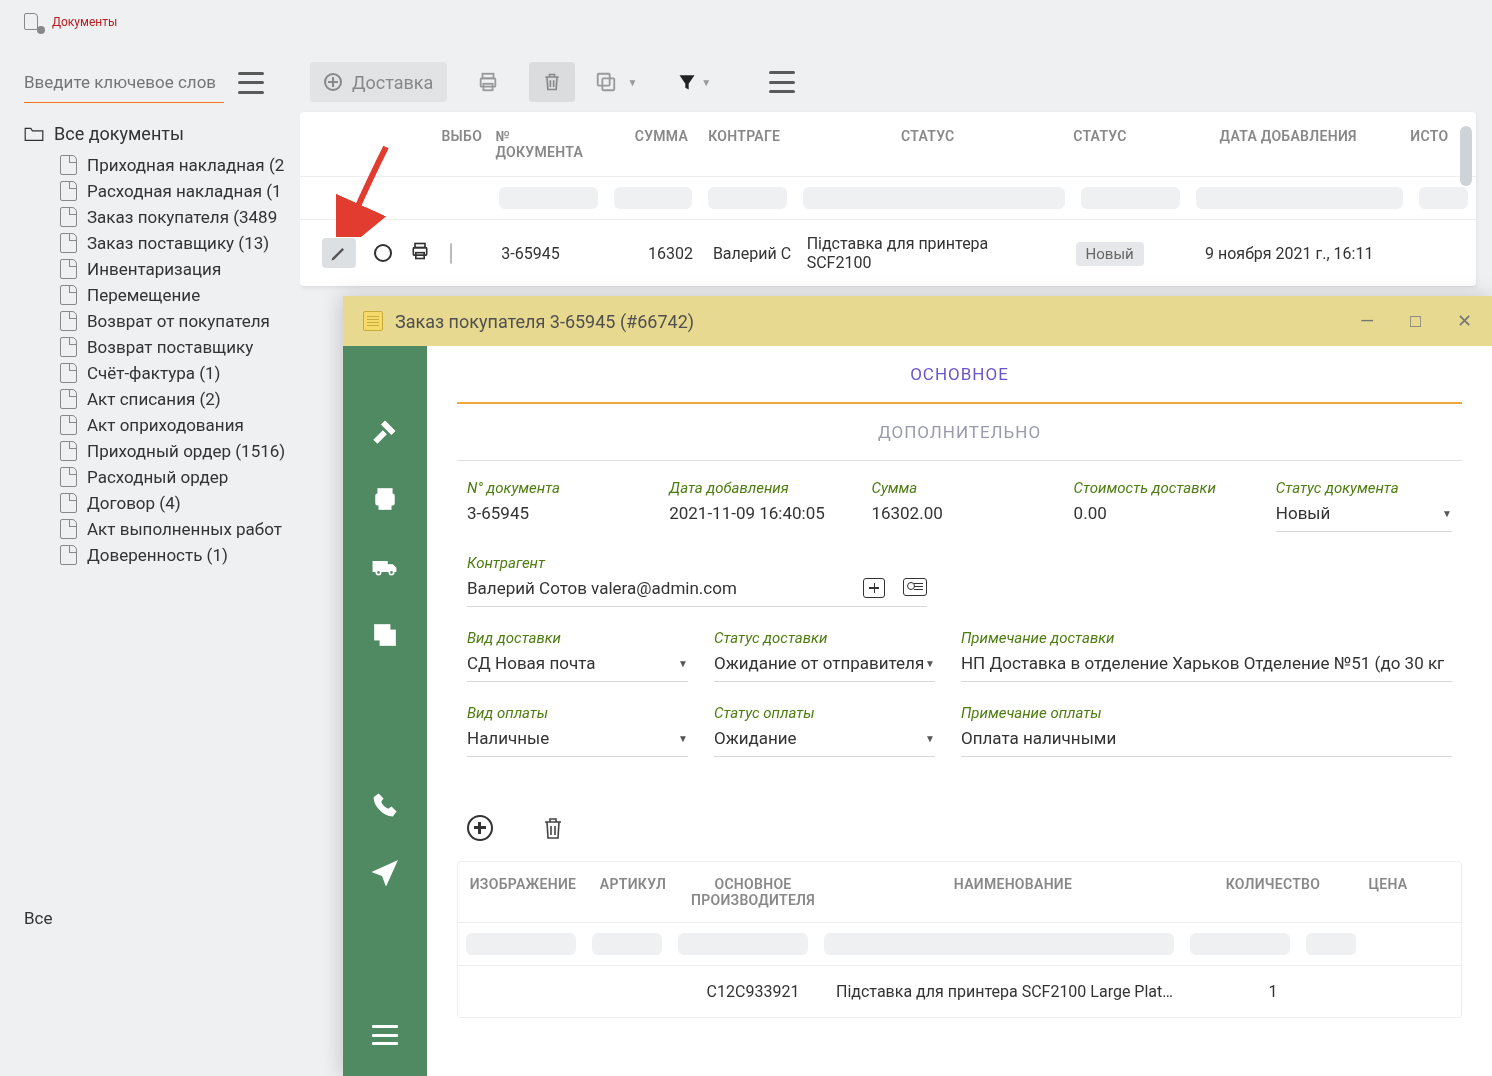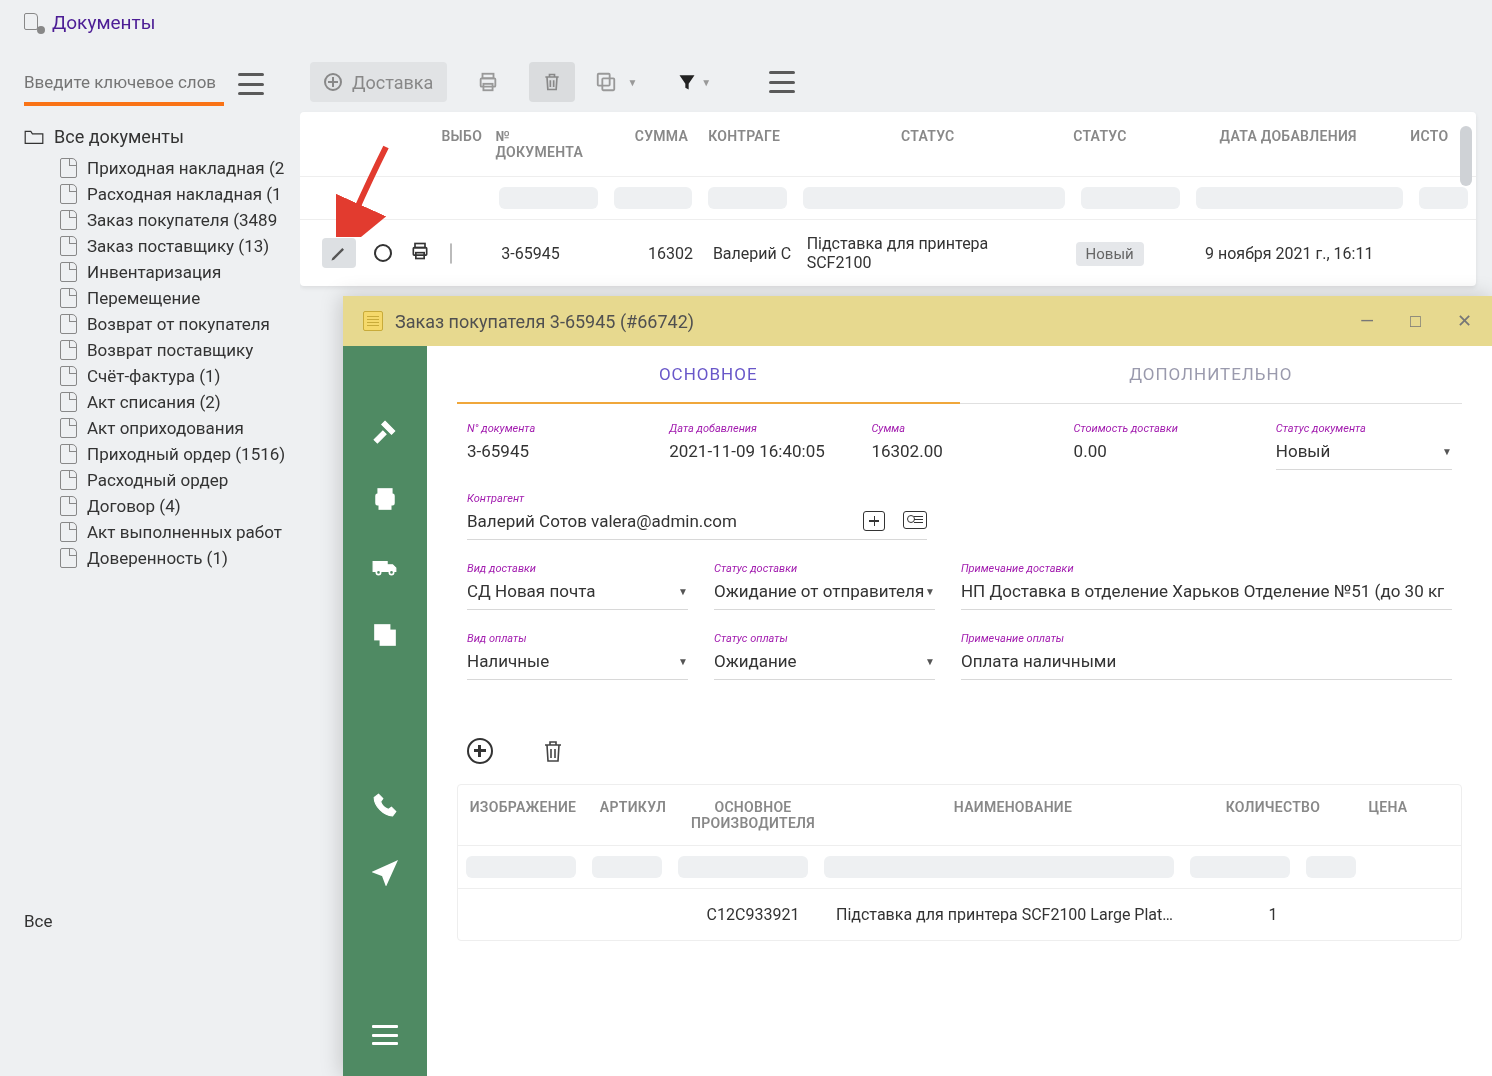--- a/index.html
+++ b/index.html
@@ -1,30 +1,30 @@
 <!DOCTYPE html>
 <html><head>
 <meta charset="utf-8">
 <style>
 * { box-sizing: border-box; margin: 0; padding: 0; font-family: -apple-system, BlinkMacSystemFont, "Segoe UI", Roboto, Arial, sans-serif; }
 body { width: 1492px; height: 1076px; background: #eef0f2; overflow: hidden; position: relative; }
 
 
-.app-header { height: 44px; display: flex; align-items: center; padding: 0 24px; background: #eef0f2; color: #4c1d95; font-size: 19px; gap: 10px; }
+.app-header { height: 44px; display: flex; align-items: center; padding: 0 24px; background: #eef0f2; color: #b91c1c; font-size: 12px; gap: 10px; }
 .app-header .docicon { width: 18px; height: 18px; position: relative; }
 .app-header .docicon::before { content:""; position:absolute; width:12px;height:15px;border:1.5px solid #888;border-radius:2px 4px 2px 2px; }
 .app-header .docicon::after { content:""; position:absolute; width:8px;height:8px; background:#888; border-radius:50%; right:-3px; bottom:-3px; }
 
 
 .main { display: flex; height: calc(100% - 44px); }
 
 
 .sidebar { width: 300px; padding: 18px 0 0 24px; flex-shrink:0; }
 .search-wrap { display: flex; align-items:center; gap: 14px; }
-.search-input { width: 200px; border:none; border-bottom: 4px solid #f97316; background:transparent; font-size:17px; color:#999; padding: 10px 0; outline:none; }
+.search-input { width: 200px; border:none; border-bottom: 1px solid #f97316; background:transparent; font-size:17px; color:#999; padding: 10px 0; outline:none; }
 .hamburger { width: 26px; height: 22px; cursor:pointer; display:flex; flex-direction:column; justify-content:space-between; }
 .hamburger span { height:3px; background:#5a5a5a; border-radius:2px; }
 
 .tree { margin-top: 20px; }
 .tree-root { display:flex; align-items:center; gap:10px; font-size:18px; color:#333; }
 .tree-root svg { width:20px;height:16px; stroke:#333; fill:none; stroke-width:1.5; }
 .tree ul { list-style:none; margin:8px 0 0 36px; }
 .tree li { display:flex; align-items:center; gap:10px; padding: 3px 0; font-size:17px; color:#333; white-space:nowrap; cursor:pointer;}
 .tree li .fileicon { width:17px;height:20px; border:1.3px solid #888; border-radius:2px 5px 2px 2px; position:relative; flex-shrink:0; }
 .tree li .fileicon::after { content:""; position:absolute; top:0;right:0;width:6px;height:6px;border-left:1.3px solid #888;border-bottom:1.3px solid #888; }
@@ -77,29 +77,29 @@
 
 .modal-body { flex:1; display:flex; overflow:hidden;}
 .modal-side { width:84px; background:#4f8a63; display:flex; flex-direction:column; align-items:center; padding-top:72px; gap:42px;}
 .modal-side .sic { width:26px;height:26px; color:#fff; cursor:pointer; display:flex;align-items:center;justify-content:center;}
 .modal-side .sic svg { width:26px;height:26px; fill:#fff; stroke:#fff;}
 .modal-side .bottom-menu { margin-top:auto; margin-bottom:28px;}
 .modal-side .hamb { width:26px;height:20px;display:flex;flex-direction:column;justify-content:space-between;}
 .modal-side .hamb span{height:3px;background:#fff;border-radius:1px;}
 
 .modal-main { flex:1; overflow:auto; padding: 0 30px 20px 30px;}
-.tabs { display:flex; }
+.tabs { display:flex;flex-direction:column; }
 .tab { flex:1; text-align:center; padding: 18px 0; font-size:17px; letter-spacing:1px; color:#9a9aad; cursor:pointer; border-bottom: 1.5px solid #e0e0e0;}
 .tab.active { color:#6957c9; border-bottom: 2.5px solid #f0a73b;}
 
 .fields { padding: 18px 10px; }
 .row { display:flex; gap: 26px; margin-bottom: 22px; }
 .field { flex:1; display:flex; flex-direction:column; gap:6px; min-width:0;}
 .field.nb { border-bottom:none !important;}
-.field label { font-size:11px; font-style:italic; color:#a21caf;}
+.field label { font-size:15px; font-style:italic; color:#4d7c0f;}
 .field .val { font-size:17px; color:#333; padding-bottom: 8px; border-bottom:1px solid #d8d8d8; display:flex; align-items:center; white-space:nowrap; overflow:hidden; text-overflow:ellipsis;}
 .field .val .caret { margin-left:auto; font-size:10px; color:#555;}
 .cagent-row .val { display:flex; align-items:center; gap: 20px;}
 .cagent-row .icons { margin-left:auto; display:flex; gap:18px;}
 .sq-ic { width:22px;height:20px;border:1.6px solid #333;border-radius:3px;position:relative;display:flex;align-items:center;justify-content:center;}
 .sq-ic.plus::before{content:"";width:10px;height:1.6px;background:#333;position:absolute;}
 .sq-ic.plus::after{content:"";width:1.6px;height:10px;background:#333;position:absolute;}
 .card-ic{width:24px;height:18px;border:1.6px solid #333;border-radius:3px;position:relative;}
 .card-ic::before{content:"";position:absolute;width:6px;height:6px;border:1.3px solid #333;border-radius:50%;top:3px;left:3px;}
 .card-ic::after{content:"";position:absolute;width:9px;height:1.4px;background:#333;top:4px;right:3px;box-shadow:0 3px 0 #333,0 6px 0 #333;}

